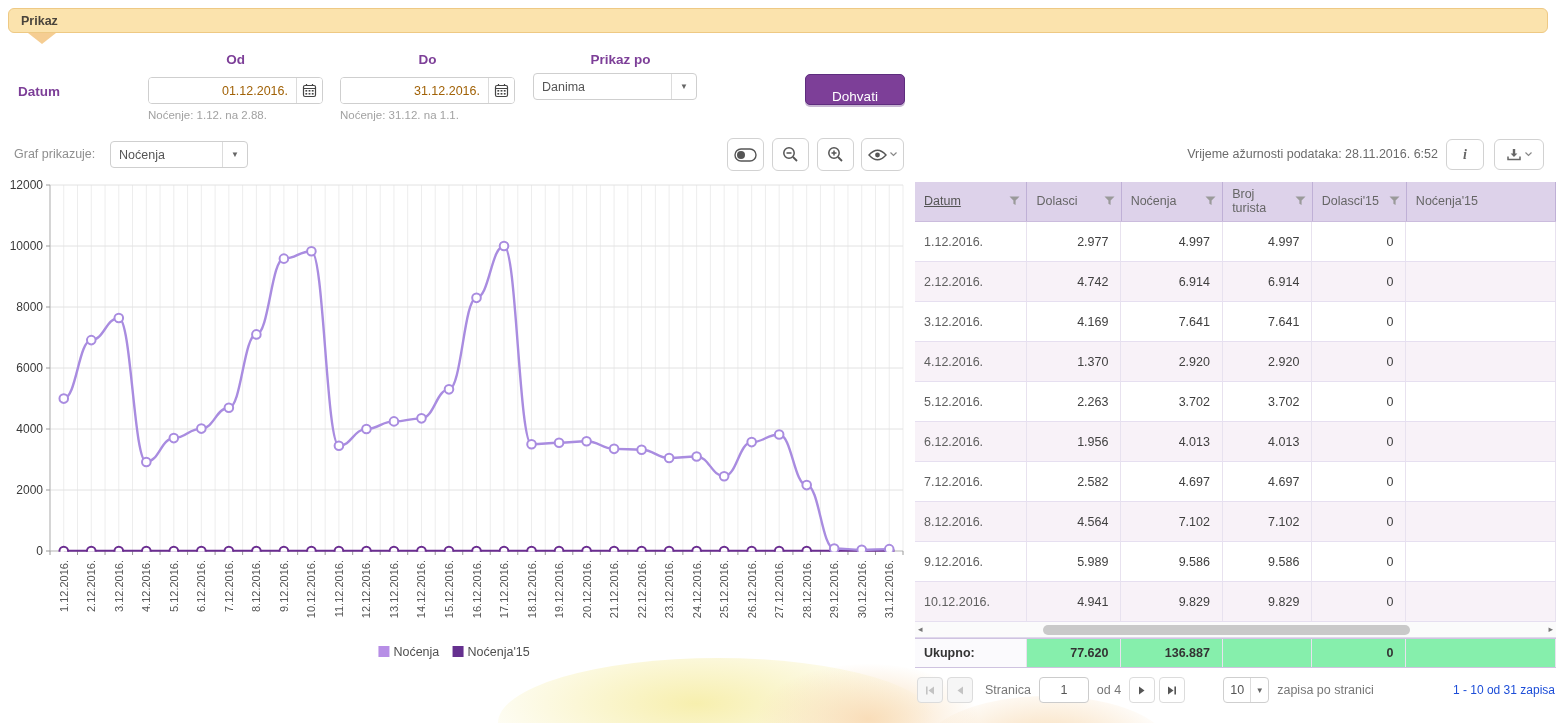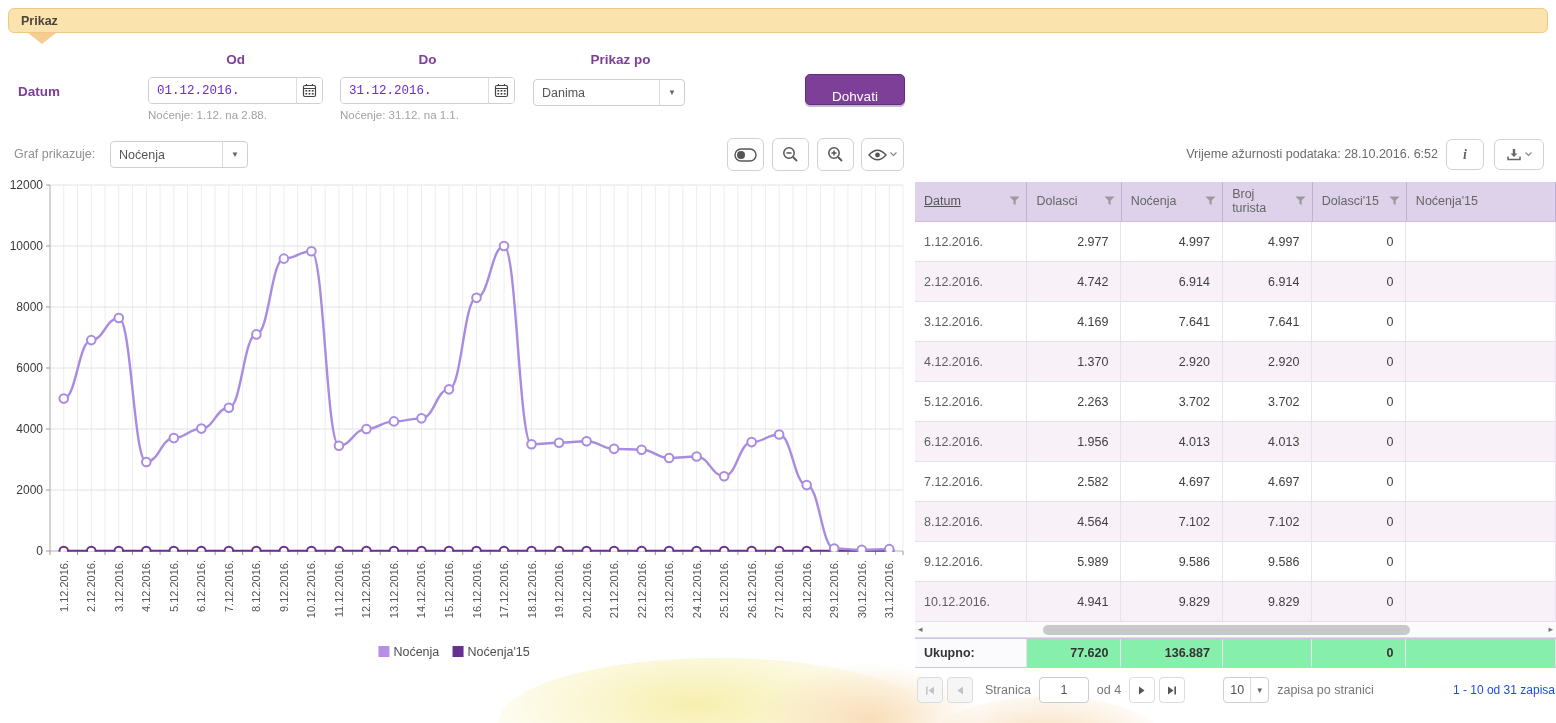--- a/index.html
+++ b/index.html
@@ -24,22 +24,22 @@
   .tabbar .title { margin-left:12px; font-size:12.5px; font-weight:bold; color:#4a443c; }
   .tab-arrow { left:28px; top:33px; width:0; height:0;
     border-left:14px solid transparent; border-right:14px solid transparent;
     border-top:11px solid #f5cd92; }
 
   
   .col-head { top:52px; width:175px; text-align:center; font-size:13.5px; font-weight:bold; color:#7d3f98; }
   .datum-label { left:18px; top:84px; font-size:13.5px; font-weight:bold; color:#7d3f98; }
   .inputgrp { top:77px; height:27px; width:175px; background:#fff; border:1px solid #cfcfcf;
     border-radius:4px; display:flex; align-items:stretch; overflow:hidden; }
-  .inputgrp input { flex:1; border:0; outline:none; padding:0 8px; font-size:12.5px; color:#6d28d9;
-    font-family:Liberation Mono, monospace; min-width:0; }
+  .inputgrp input { flex:1; border:0; outline:none; padding:0 8px; font-size:12.5px; color:#a16207;
+    font-family:Liberation Sans, sans-serif; min-width:0;text-align:right; }
   .icon-seg { width:26px; border-left:1px solid #dcdcdc; display:flex; align-items:center; justify-content:center; background:#fff; cursor:pointer; }
   .hint { top:109px; font-size:11.5px; color:#a2a2a2; }
   .select { background:#fff; border:1px solid #cfcfcf; border-radius:4px; height:27px;
     display:flex; align-items:center; overflow:hidden; cursor:pointer; }
   .select .val { flex:1; padding:0 8px; font-size:12.5px; color:#555; white-space:nowrap; }
   .select .arrow { width:25px; align-self:stretch; border-left:1px solid #dcdcdc;
     display:flex; align-items:center; justify-content:center; font-size:8px; color:#666; }
   .btn-primary { left:805px; top:74px; width:100px; height:31px; background:#7d3f98;
     border:1px solid #5e2d7e; border-radius:5px; color:#fff; font-size:13.5px;
     display:flex; align-items:flex-end; justify-content:center; cursor:pointer;
@@ -136,21 +136,21 @@
             <rect x="6.6" y="10" width="1.8" height="1.6"></rect>
             <rect x="9.8" y="10" width="1.8" height="1.6"></rect>
           </g>
         </svg>
     </span>
   </div>
 
   <div class="z hint" style="left:148px;">Noćenje: 1.12. na 2.88.</div>
   <div class="z hint" style="left:340px;">Noćenje: 31.12. na 1.1.</div>
 
-  <div class="z select" style="left:533px; top:79px; width:152px;gap:16px;">
+  <div class="z select" style="left:533px; top:73px; width:164px;gap:16px;">
     <span class="val">Danima</span>
     <span class="arrow">▼</span>
   </div>
 
   <div class="z btn-primary">
     <span>Dohvati</span>
   </div>
 
   <div class="z graf-label">Graf prikazuje:</div>
   <div class="z select" style="left:110px; top:141px; width:138px;">
@@ -182,21 +182,21 @@
   <div class="z toolbtn" style="left:861px; width:43px;">
     <svg width="19" height="12" viewBox="0 0 19 12">
         <path d="M1,6 Q9.5,-3.5 18,6 Q9.5,15.5 1,6 Z" fill="none" stroke="#555" stroke-width="1.4"></path>
         <circle cx="9.5" cy="6" r="2.4" fill="#555"></circle>
       </svg>
     <svg width="7" height="5" viewBox="0 0 7 5">
         <path d="M0.5,0.5 L3.5,3.5 L6.5,0.5" fill="none" stroke="#888" stroke-width="1.2"></path>
       </svg>
   </div>
 
-  <div class="z status-text">Vrijeme ažurnosti podataka: 28.10.2016. 6:52</div>
+  <div class="z status-text">Vrijeme ažurnosti podataka: 28.11.2016. 6:52</div>
   <div class="z toolbtn" style="right:72px; top:139px; width:38px; height:31px;">
     <span style="font-family:'Liberation Serif', serif; font-style:italic; font-weight:bold; font-size:14px; color:#666;">i</span>
   </div>
   <div class="z toolbtn" style="right:12px; top:139px; width:50px; height:31px;">
     <svg width="16" height="14" viewBox="0 0 16 14">
         <polygon points="8,9 4.6,5.4 6.8,5.4 6.8,1 9.2,1 9.2,5.4 11.4,5.4" fill="#666"></polygon>
         <path d="M2,8.5 V11.5 H14 V8.5" fill="none" stroke="#666" stroke-width="1.5"></path>
       </svg>
     <svg width="7" height="5" viewBox="0 0 7 5">
         <path d="M0.5,0.5 L3.5,3.5 L6.5,0.5" fill="none" stroke="#888" stroke-width="1.2"></path>

